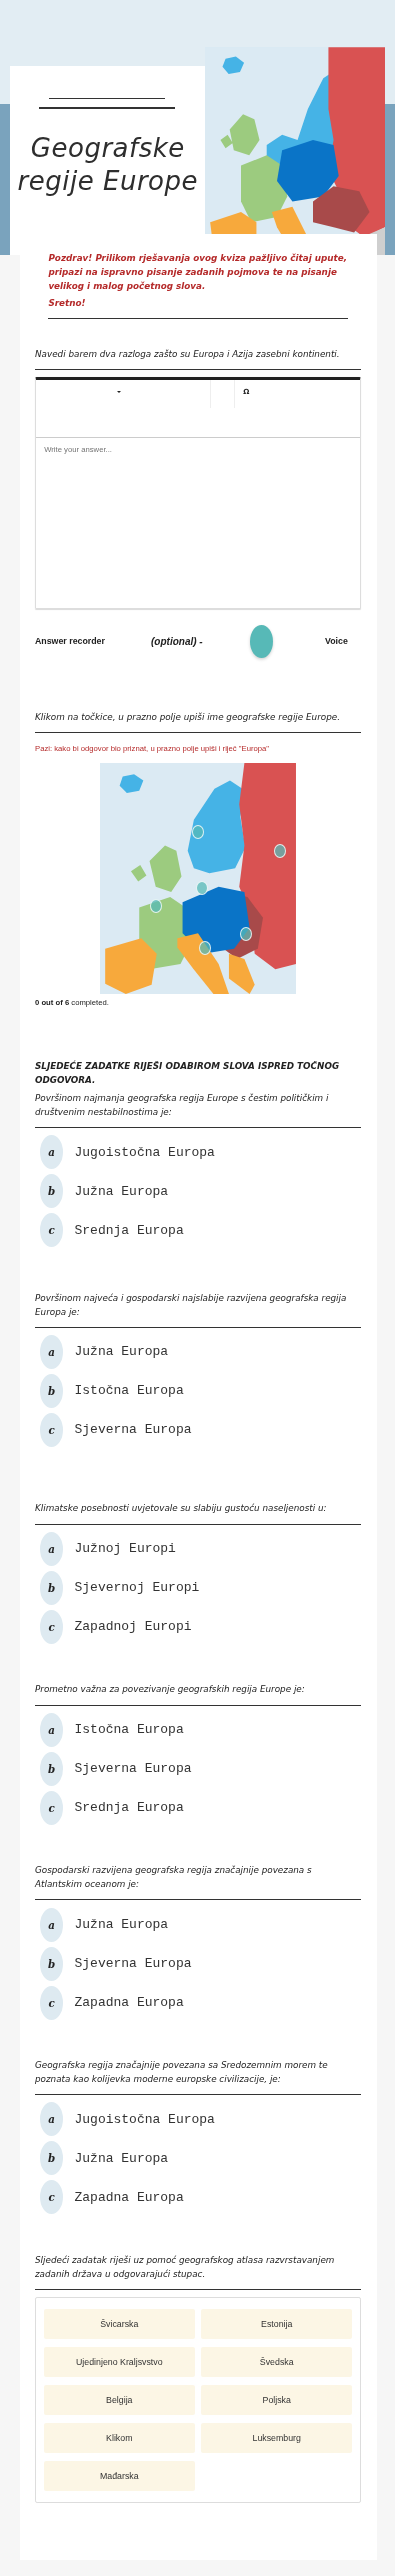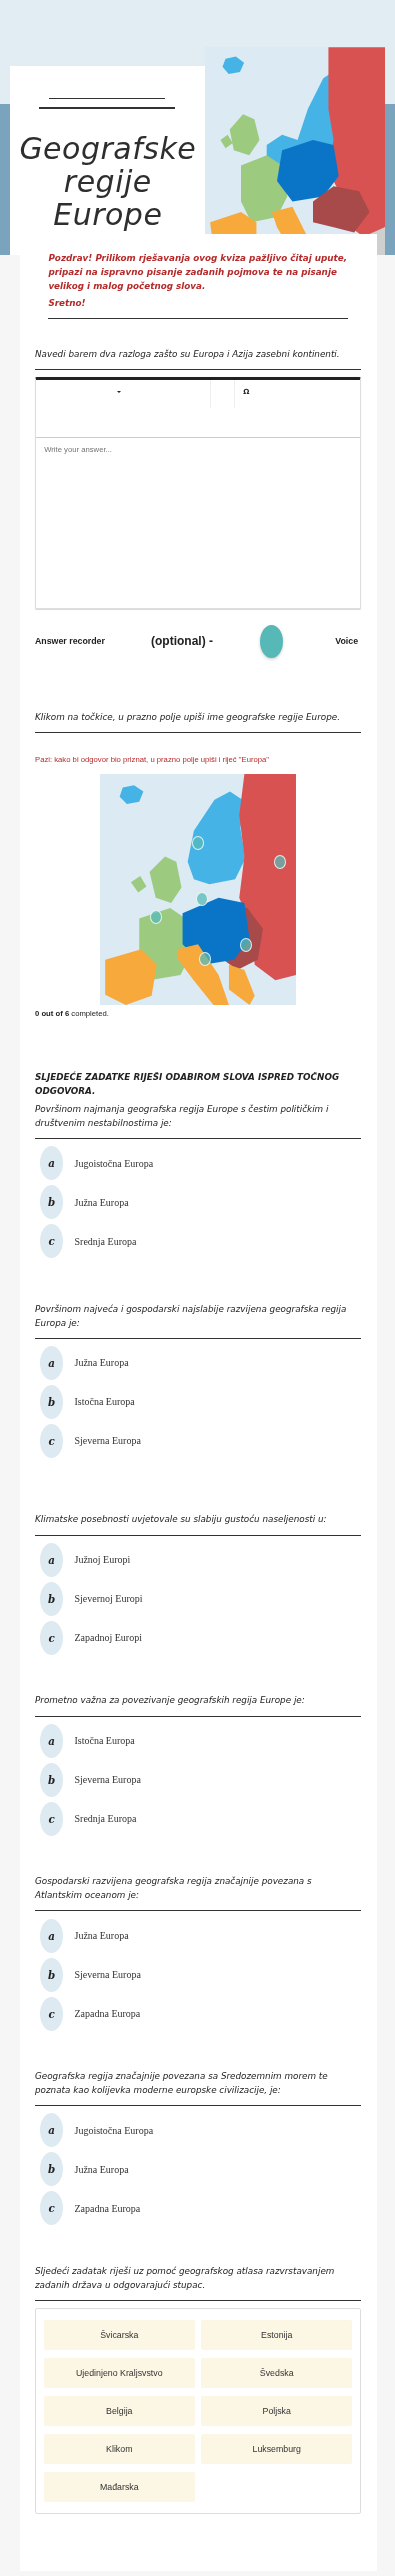--- a/index.html
+++ b/index.html
@@ -29,21 +29,21 @@
     width: 196px; height: 227px;
     background: #fff;
   }
   .hero-title-card .rule { position: absolute; background: #333; }
   .hero-title {
     position: absolute;
     left: 0; right: 0; top: 66px;
     text-align: center;
     font-family: "DejaVu Sans", sans-serif;
     font-style: italic;
-    font-size: 30px;
+    font-size: 26px;
     line-height: 33px;
     color: #2e2e2e;
     letter-spacing: 0.5px;
   }
   .hero-map {
     position: absolute;
     left: 205px; top: 47px;
     width: 180px; height: 265px;
     background: #dbeaf3;
     overflow: hidden;
@@ -122,30 +122,30 @@
     resize: none;
     outline: none;
     display: block;
   }
   .recorder {
     margin-top: 15.5px;
     display: flex; align-items: center;
     font-family: "Liberation Sans", sans-serif;
     font-weight: bold; font-size: 8.8px; color: #222; gap: 44px;
   }
-  .recorder .opt { font-size: 12px; margin-left: 2.1px; }
+  .recorder .opt { font-size: 10px; margin-left: 2.1px; font-style: italic; }
   .rec-btn {
     width: 23px; height: 33px; border-radius: 50%;
     background: #57b9b7;
     margin: 0 8.2px 0 3.1px;
     box-shadow: 0 1.5px 3.1px rgba(0,0,0,0.18);
     border: none; cursor: pointer;
   }
   .pazi {
-    margin-top: 23px;
+    margin-top: 12px;
     font-family: "Liberation Sans", sans-serif;
     color: #b52a2a; font-size: 7.7px;
   }
   .hotspot-map {
     position: relative;
     width: 196px; height: 231px;
     margin: 9.3px auto 0 auto;
     background: #dbeaf3; overflow: hidden;
   }
   .hotspot {
@@ -170,22 +170,22 @@
   .opt-badge {
     width: 23px; height: 34px; border-radius: 50%;
     background: #deeaf1;
     display: flex; align-items: center; justify-content: center;
     font-family: "DejaVu Serif", serif;
     font-style: italic; font-weight: bold; font-size: 10.3px; color: #222;
     flex: 0 0 auto;
   }
   .opt-label {
     margin-left: 11.3px;
-    font-family: Liberation Serif, serif;
-    font-size: 10px; color: #333;
+    font-family: Liberation Mono, monospace;
+    font-size: 13px; color: #333;
   }
   
   .bank {
     margin-top: 7.7px;
     border: 0.5px solid #ddd; border-radius: 2.1px;
     padding: 10.3px 7.7px;
     display: grid; grid-template-columns: 1fr 1fr;
     column-gap: 6.2px; row-gap: 8.2px;
   }
   .chip {

